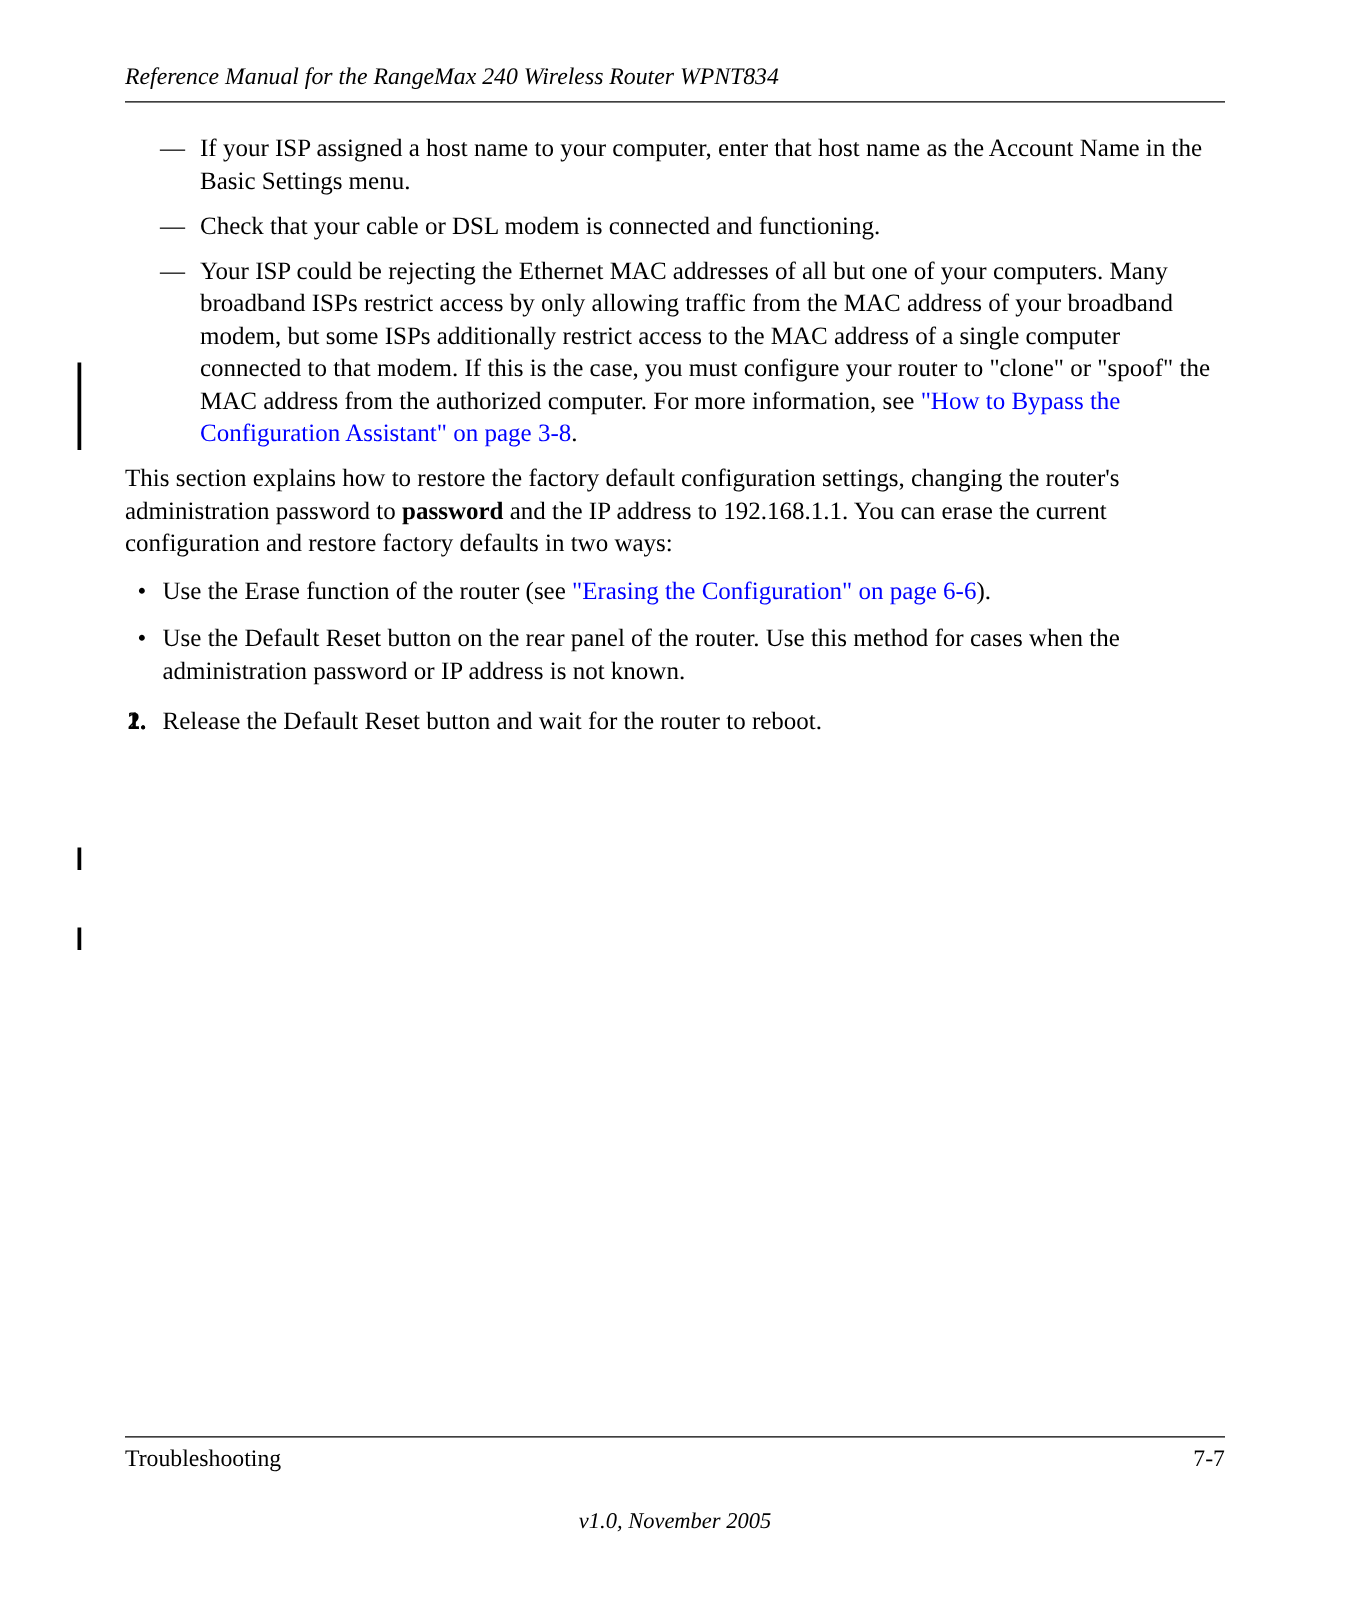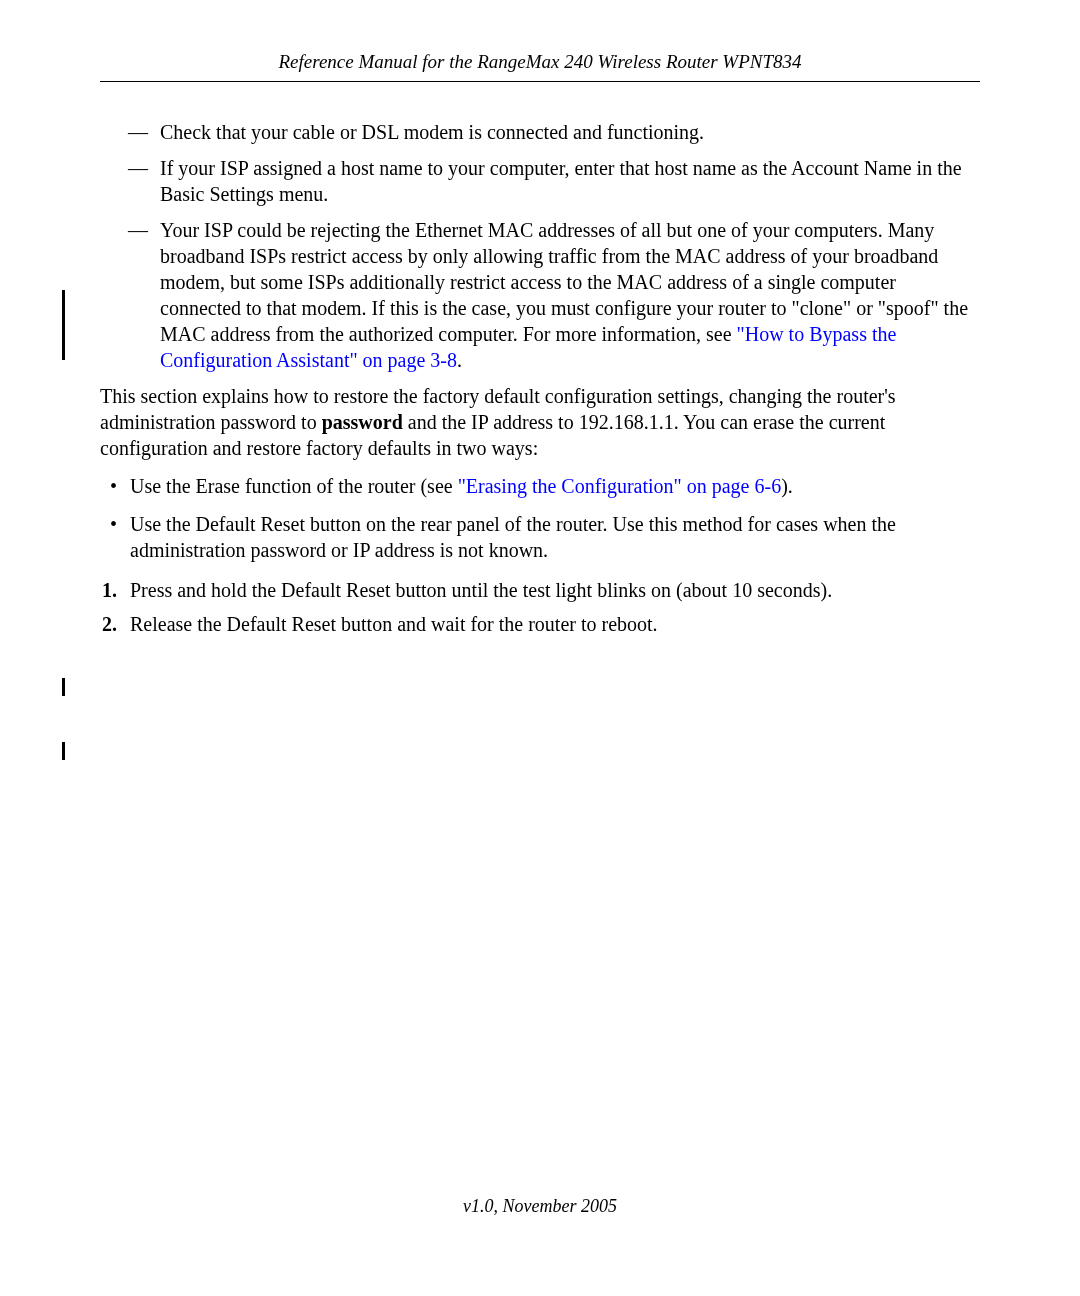--- a/index.html
+++ b/index.html
@@ -12,26 +12,26 @@
     background: #fff;
   }
   .page {
     width: 1080px;
     height: 1296px;
     position: relative;
     box-sizing: border-box;
     padding: 50px 100px 60px 100px;
   }
   .header {
-    text-align: center;
+    text-align: left;
     font-style: italic;
     font-size: 19px;
     padding-bottom: 6px;
     border-bottom: 1.5px solid #000;
-    margin-bottom: 37px;
+    margin-bottom: 24px;
   }
   .section-heading {
     font-family: Arial, Helvetica, sans-serif;
     font-weight: bold;
     font-size: 27px;
     margin-top: 44px;
     padding-bottom: 8px;
     border-bottom: 1.5px solid #000;
     margin-bottom: 38px;
   }
@@ -100,21 +100,21 @@
     border-top: 1.5px solid #000;
     padding-top: 6px;
     display: flex;
     justify-content: space-between;
     font-size: 19px;
   }
   .version {
     position: absolute;
     left: 0;
     right: 0;
-    bottom: 78px;
+    bottom: 68px;
     text-align: center;
     font-style: italic;
     font-size: 18px;
   }
   .bold { font-weight: bold; }
 </style>
 </head>
 <body>
 
 <div class="page">
@@ -122,24 +122,24 @@
   <div class="change-bar cb1"></div>
   <div class="change-bar cb2"></div>
   <div class="change-bar cb3"></div>
 
   <div class="header">
     <span>Reference Manual for the RangeMax 240 Wireless Router WPNT834</span>
   </div>
 
   <ul class="dash">
     <li>
-      <span>Check that your cable or DSL modem is connected and functioning.</span>
+      <span>If your ISP assigned a host name to your computer, enter that host name as the Account Name in the Basic Settings menu.</span>
     </li>
     <li>
-      <span>If your ISP assigned a host name to your computer, enter that host name as the Account Name in the Basic Settings menu.</span>
+      <span>Check that your cable or DSL modem is connected and functioning.</span>
     </li>
     <li>
       <span>Your ISP could be rejecting the Ethernet MAC addresses of all but one of your computers. Many broadband ISPs restrict access by only allowing traffic from the MAC address of your broadband modem, but some ISPs additionally restrict access to the MAC address of a single computer connected to that modem. If this is the case, you must configure your router to "clone" or "spoof" the MAC address from the authorized computer. For more information, see </span><span class="link">"How to Bypass the Configuration Assistant" on page 3-8</span><span>.</span>
     </li>
   </ul>
 
 
   <p class="para">
     <span>This section explains how to restore the factory default configuration settings, changing the router's administration password to </span><span class="bold">password</span><span> and the IP address to 192.168.1.1. You can erase the current configuration and restore factory defaults in two ways:</span>
   </p>
@@ -150,25 +150,28 @@
     </li>
     <li>
       <span>Use the Default Reset button on the rear panel of the router. Use this method for cases when the administration password or IP address is not known.</span>
     </li>
   </ul>
 
 
   <ol class="steps">
     <li>
       <span class="num">1.</span>
-      <span>Press and hold the Default Reset button until the test light blinks on (about 10 seconds).</span>
     </li>
     <li>
       <span class="num">2.</span>
       <span>Release the Default Reset button and wait for the router to reboot.</span>
     </li>
   </ol>
 
+  <div class="footer">
+    <span>Troubleshooting</span>
+    <span>7-7</span>
+  </div>
   <div class="version">
     <span>v1.0, November 2005</span>
   </div>
 
 </div>
 
 </body></html>

